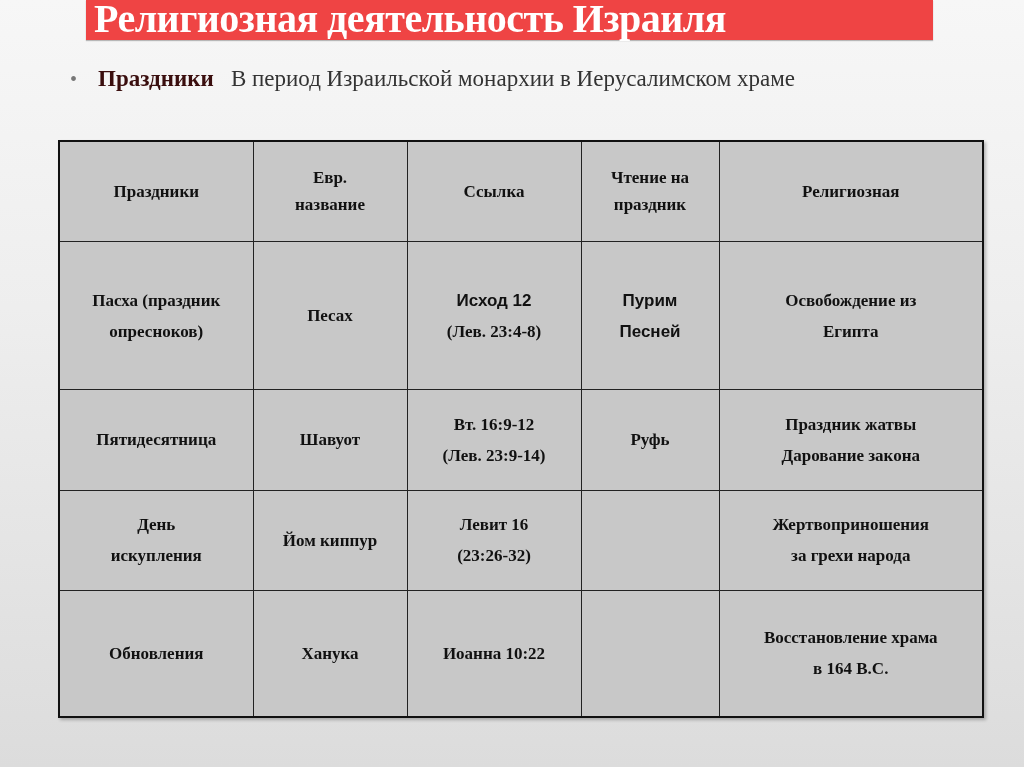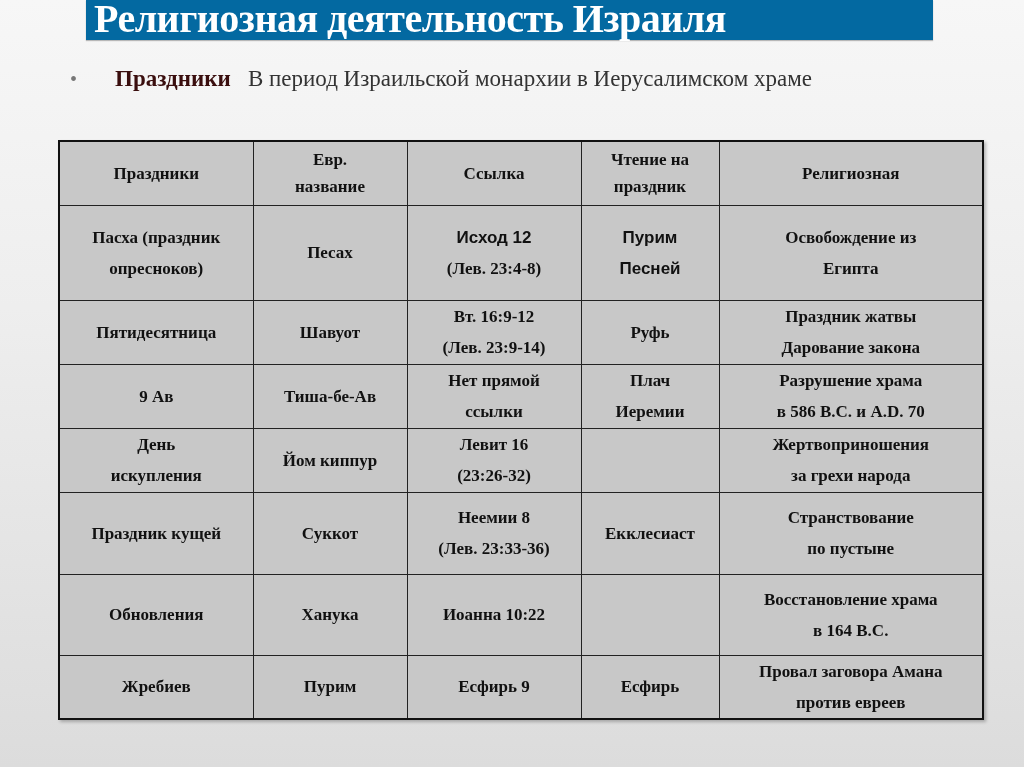--- a/index.html
+++ b/index.html
@@ -3,34 +3,34 @@
 <meta charset="utf-8">
 <style>
   html, body { margin:0; padding:0; }
   body {
     width:1024px; height:767px; overflow:hidden; position:relative;
     background: linear-gradient(180deg, #f7f7f7 0%, #eeeeee 40%, #dcdcdc 100%);
     font-family: "Liberation Serif", serif;
   }
   .title-bar {
     position:absolute; left:86px; top:0; width:847px; height:40px;
-    background:#0369a1;
+    background:#ef4444;
     box-shadow: 0 1px 1px rgba(0,0,0,0.25);
   }
   .title-text {
     position:absolute; left:8px; top:-3px;
     color:#ffffff; font-weight:bold; font-size:40px; line-height:44px;
     letter-spacing:-0.5px; white-space:nowrap;
   }
   .intro {
     position:absolute; left:70px; top:62px; width:920px;
     font-size:23px; line-height:34px; color:#333333;
   }
   .bullet { position:absolute; left:0; top:0; color:#777; font-size:20px; }
-  .intro-text { margin-left:45px; display:block; }
+  .intro-text { margin-left:28px; display:block; }
   .intro-strong { font-weight:bold; color:#3a0e0e; }
   table.feasts {
     position:absolute; left:58px; top:140px;
     width:924px; height:578px;
     border-collapse:collapse; table-layout:fixed;
     background:#c8c8c8;
     border:2.5px solid #111;
     box-shadow: 2px 2px 3px rgba(0,0,0,0.25);
   }
   table.feasts td, table.feasts th {
@@ -117,83 +117,44 @@
           <span class="line">Вт. 16:9-12</span>
           <span class="line">(Лев. 23:9-14)</span>
         </td>
     <td>Руфь</td>
     <td>
           <span class="line">Праздник жатвы</span>
           <span class="line">Дарование закона</span>
         </td>
   </tr>
 
-  <tr style="height:64px">
-    <td>9 Ав</td>
-    <td class="heb">Тиша-бе-Ав</td>
-    <td>
-          <span class="line">Нет прямой</span>
-          <span class="line">ссылки</span>
-        </td>
-    <td>
-          <span class="line">Плач</span>
-          <span class="line">Иеремии</span>
-        </td>
-    <td>
-          <span class="line">Разрушение храма</span>
-          <span class="line">в 586 B.C. и A.D. 70</span>
-        </td>
-  </tr>
 
   <tr style="height:64px">
     <td>
           <span class="line">День</span>
           <span class="line">искупления</span>
         </td>
     <td class="heb">Йом киппур</td>
     <td>
           <span class="line">Левит 16</span>
           <span class="line">(23:26-32)</span>
         </td>
     <td></td>
     <td>
           <span class="line">Жертвоприношения</span>
           <span class="line">за грехи народа</span>
         </td>
   </tr>
 
-  <tr style="height:82px">
-    <td>Праздник кущей</td>
-    <td class="heb">Суккот</td>
-    <td>
-          <span class="line">Неемии 8</span>
-          <span class="line">(Лев. 23:33-36)</span>
-        </td>
-    <td>Екклесиаст</td>
-    <td>
-          <span class="line">Странствование</span>
-          <span class="line">по пустыне</span>
-        </td>
-  </tr>
 
   <tr style="height:81px">
     <td>Обновления</td>
     <td class="heb">Ханука</td>
     <td>Иоанна 10:22</td>
     <td></td>
     <td>
           <span class="line">Восстановление храма</span>
           <span class="line">в 164 B.C.</span>
         </td>
   </tr>
 
-  <tr style="height:64px">
-    <td>Жребиев</td>
-    <td class="heb">Пурим</td>
-    <td>Есфирь 9</td>
-    <td>Есфирь</td>
-    <td>
-          <span class="line">Провал заговора Амана</span>
-          <span class="line">против евреев</span>
-        </td>
-  </tr>
 </tbody>
   </table>
 
 </body></html>

